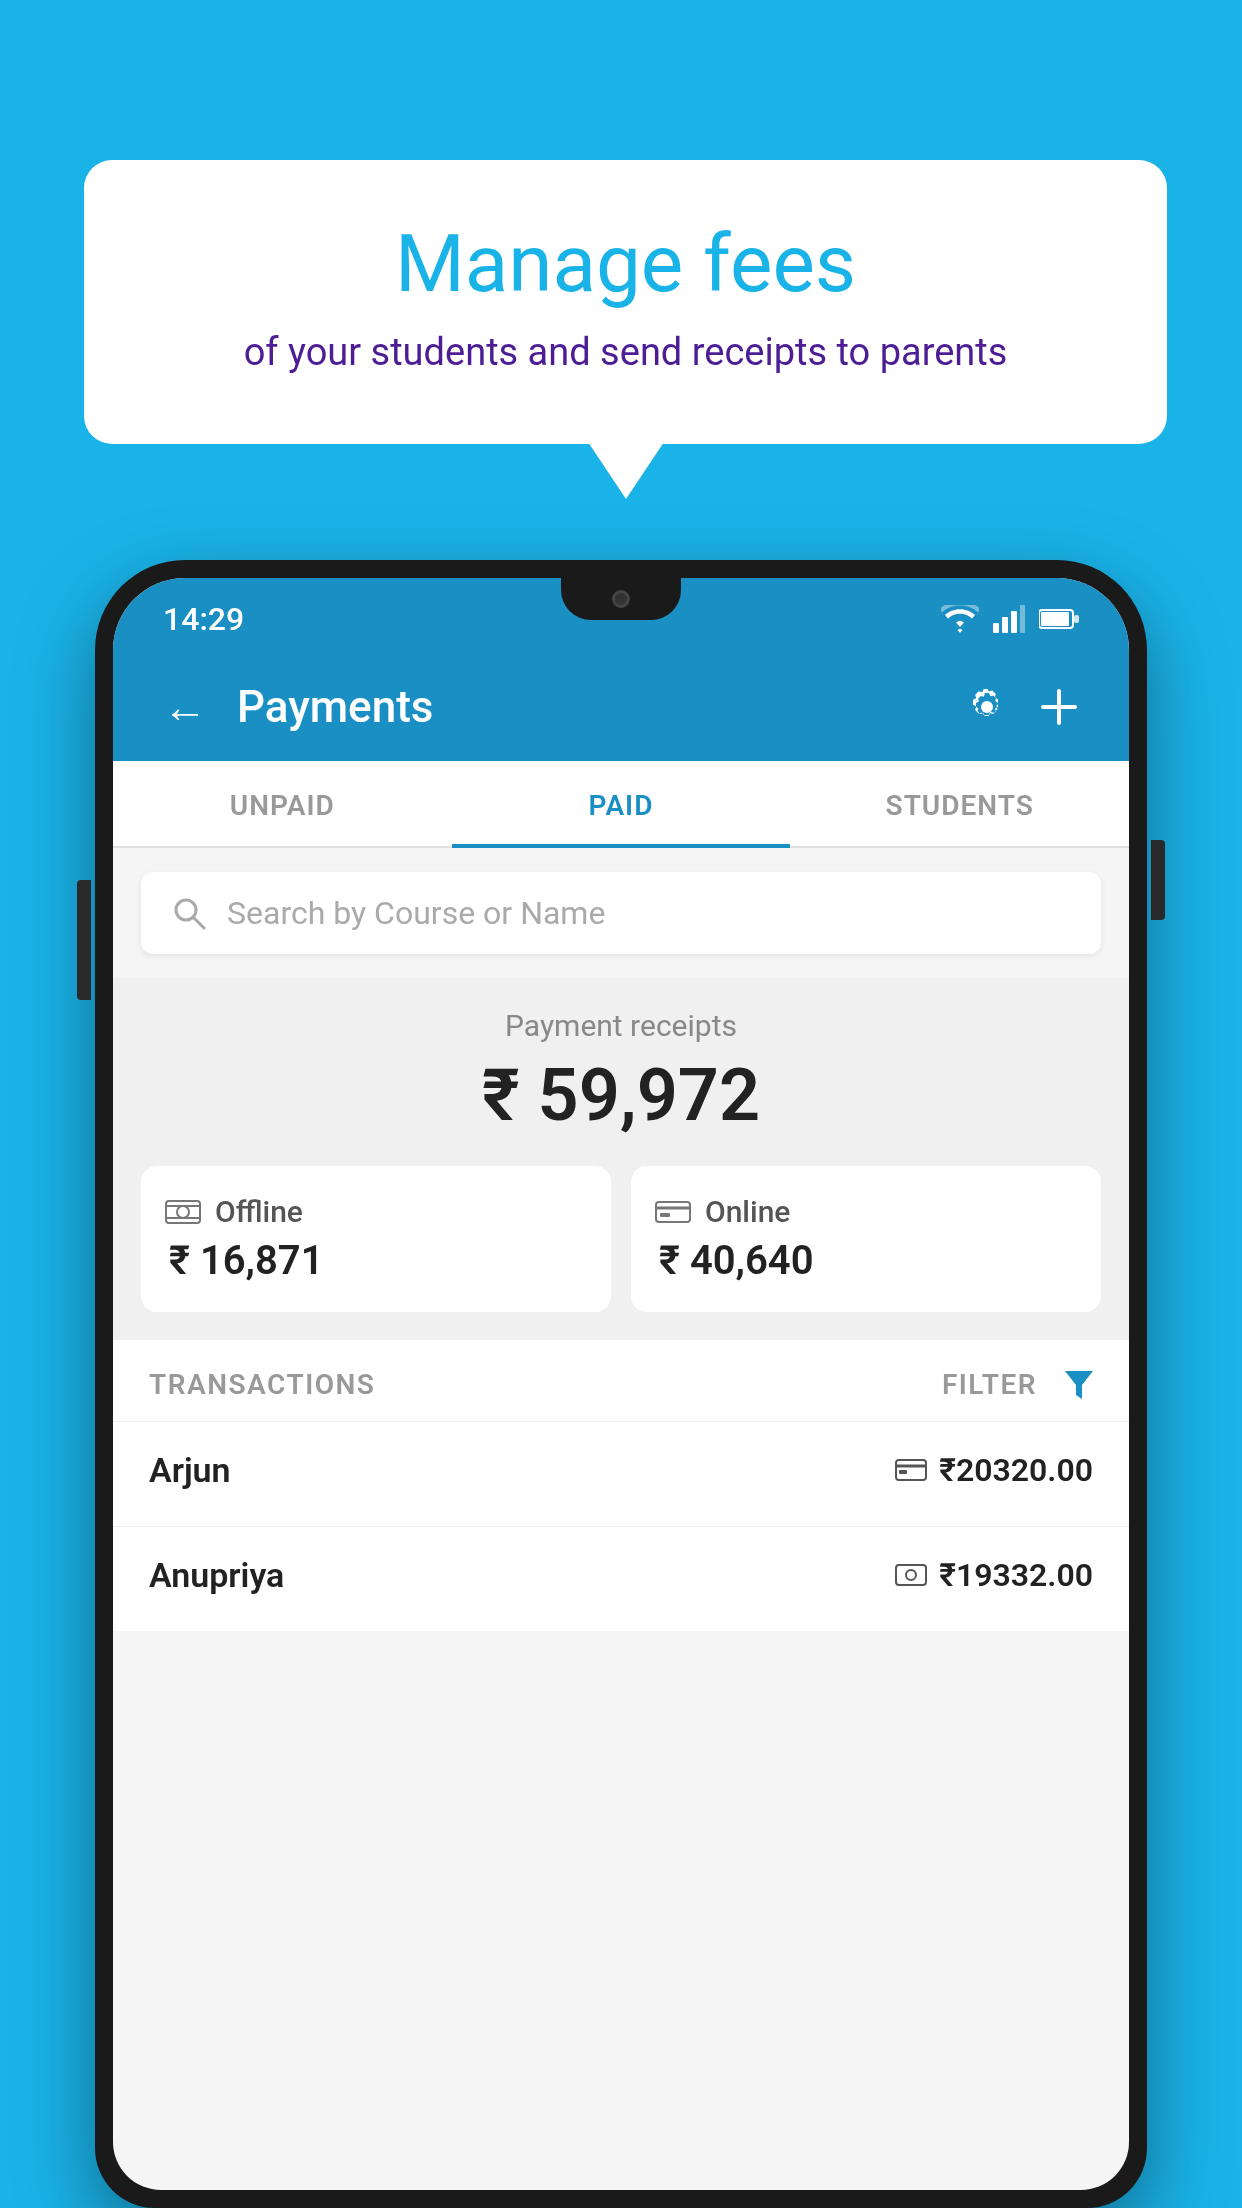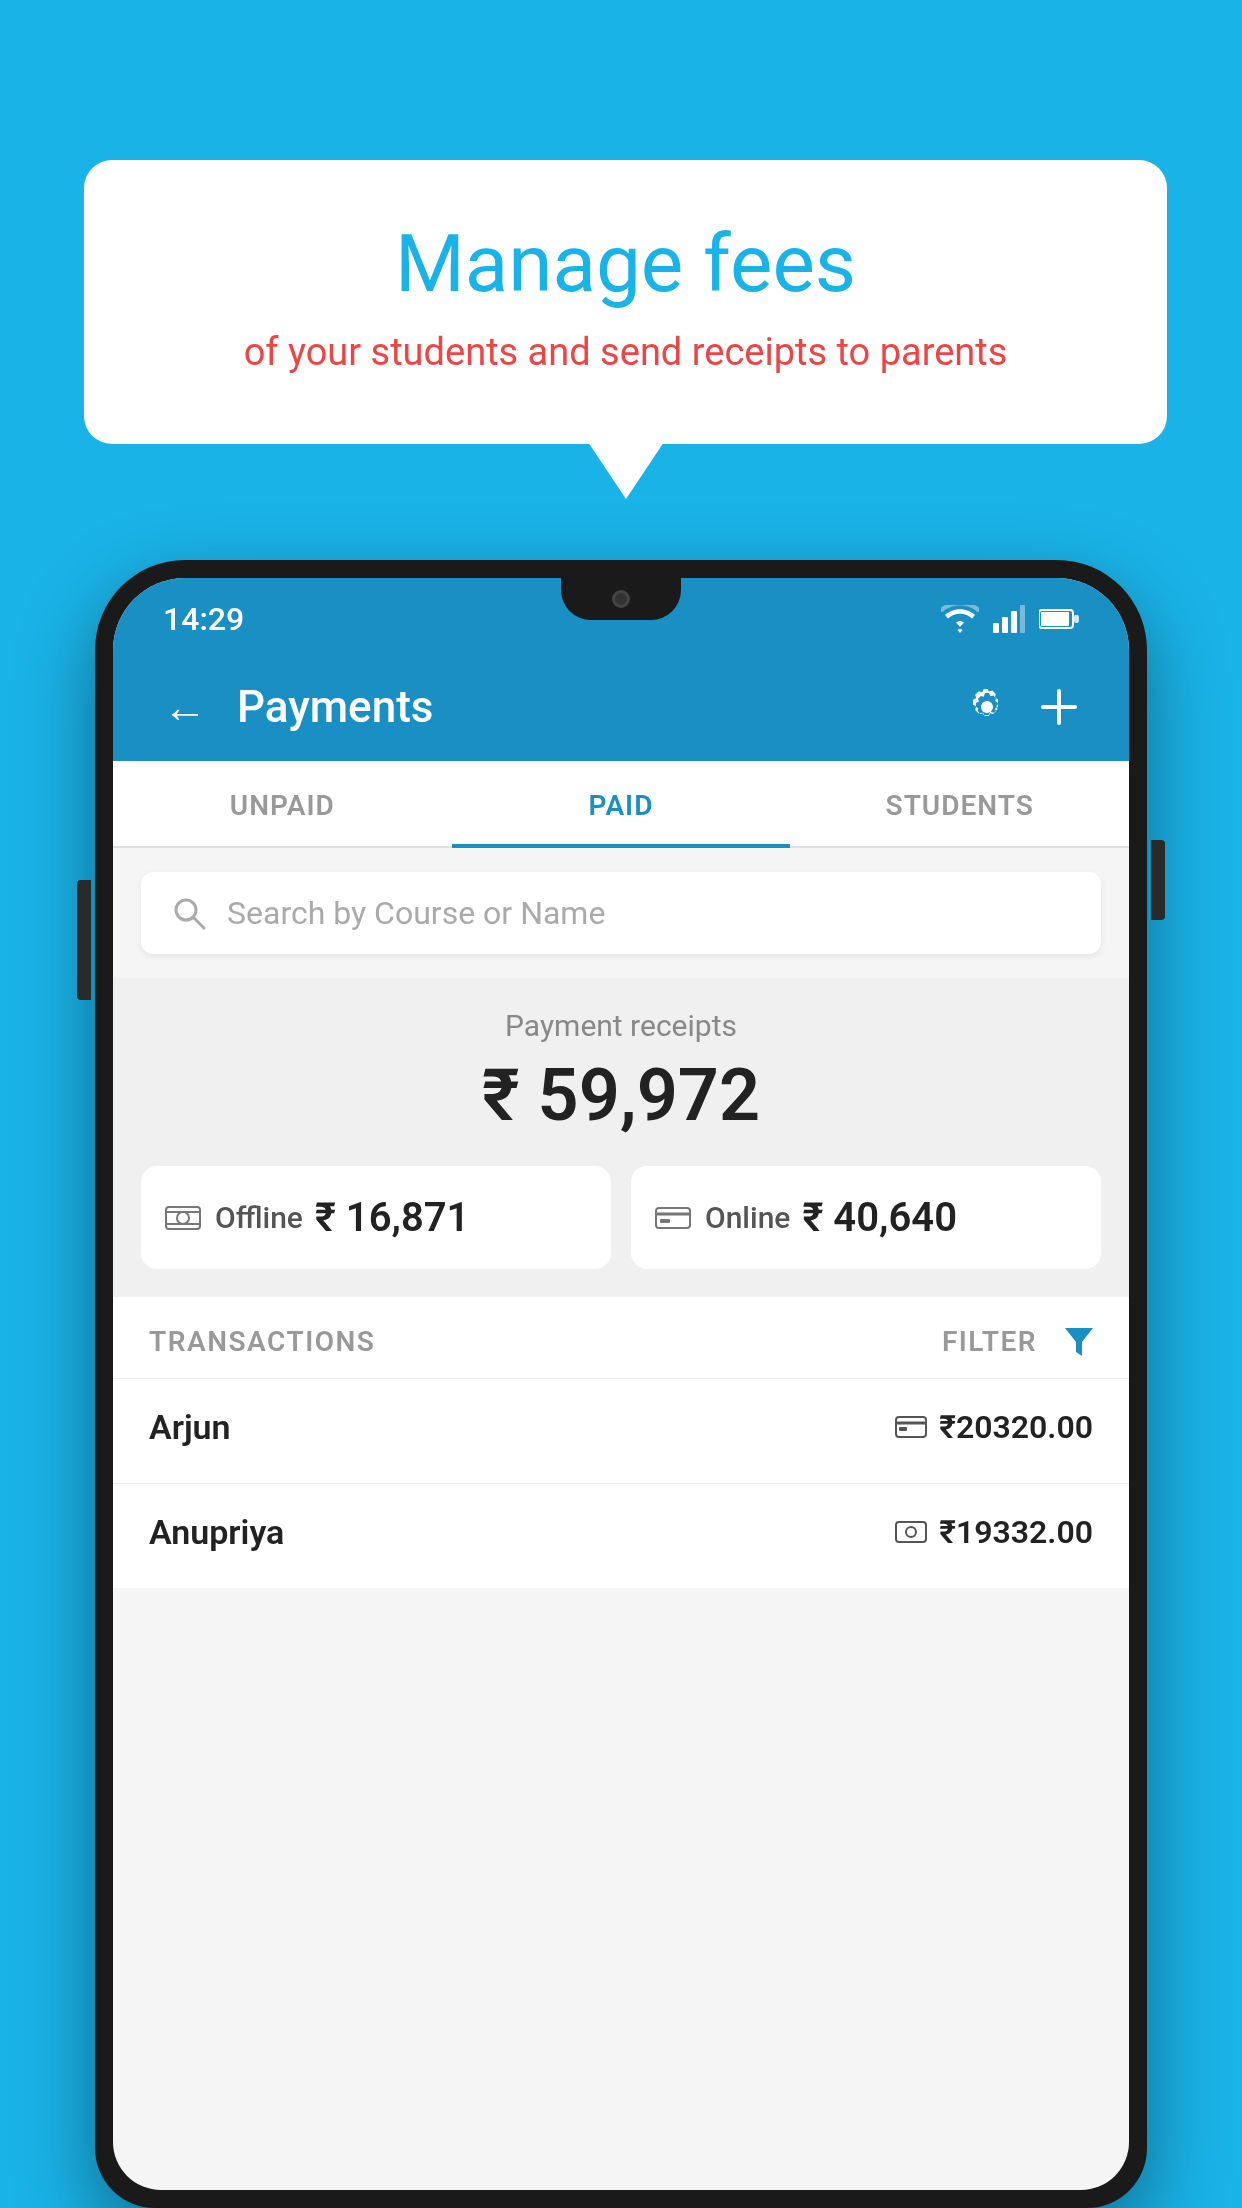--- a/index.html
+++ b/index.html
@@ -45,21 +45,21 @@
     .bubble-title {
       font-size: 80px;
       font-weight: 400;
       color: #1ab3e8;
       line-height: 1.1;
       margin-bottom: 22px;
     }
 
     .bubble-subtitle {
       font-size: 38px;
-      color: #ef4444;
+      color: #4c1d95;
       font-weight: 400;
     }
 
     
     .phone-frame {
       position: absolute;
       top: 560px;
       left: 95px;
       right: 95px;
       bottom: 0;
@@ -245,20 +245,21 @@
       gap: 20px;
     }
 
     .payment-card {
       flex: 1;
       background: white;
       border-radius: 16px;
       padding: 28px 24px;
       text-align: left;
       display: flex;
+      flex-direction: column;
       gap: 8px;
     }
 
     .card-row {
       display: flex;
       align-items: center;
       gap: 14px;
     }
 
     .card-type {

